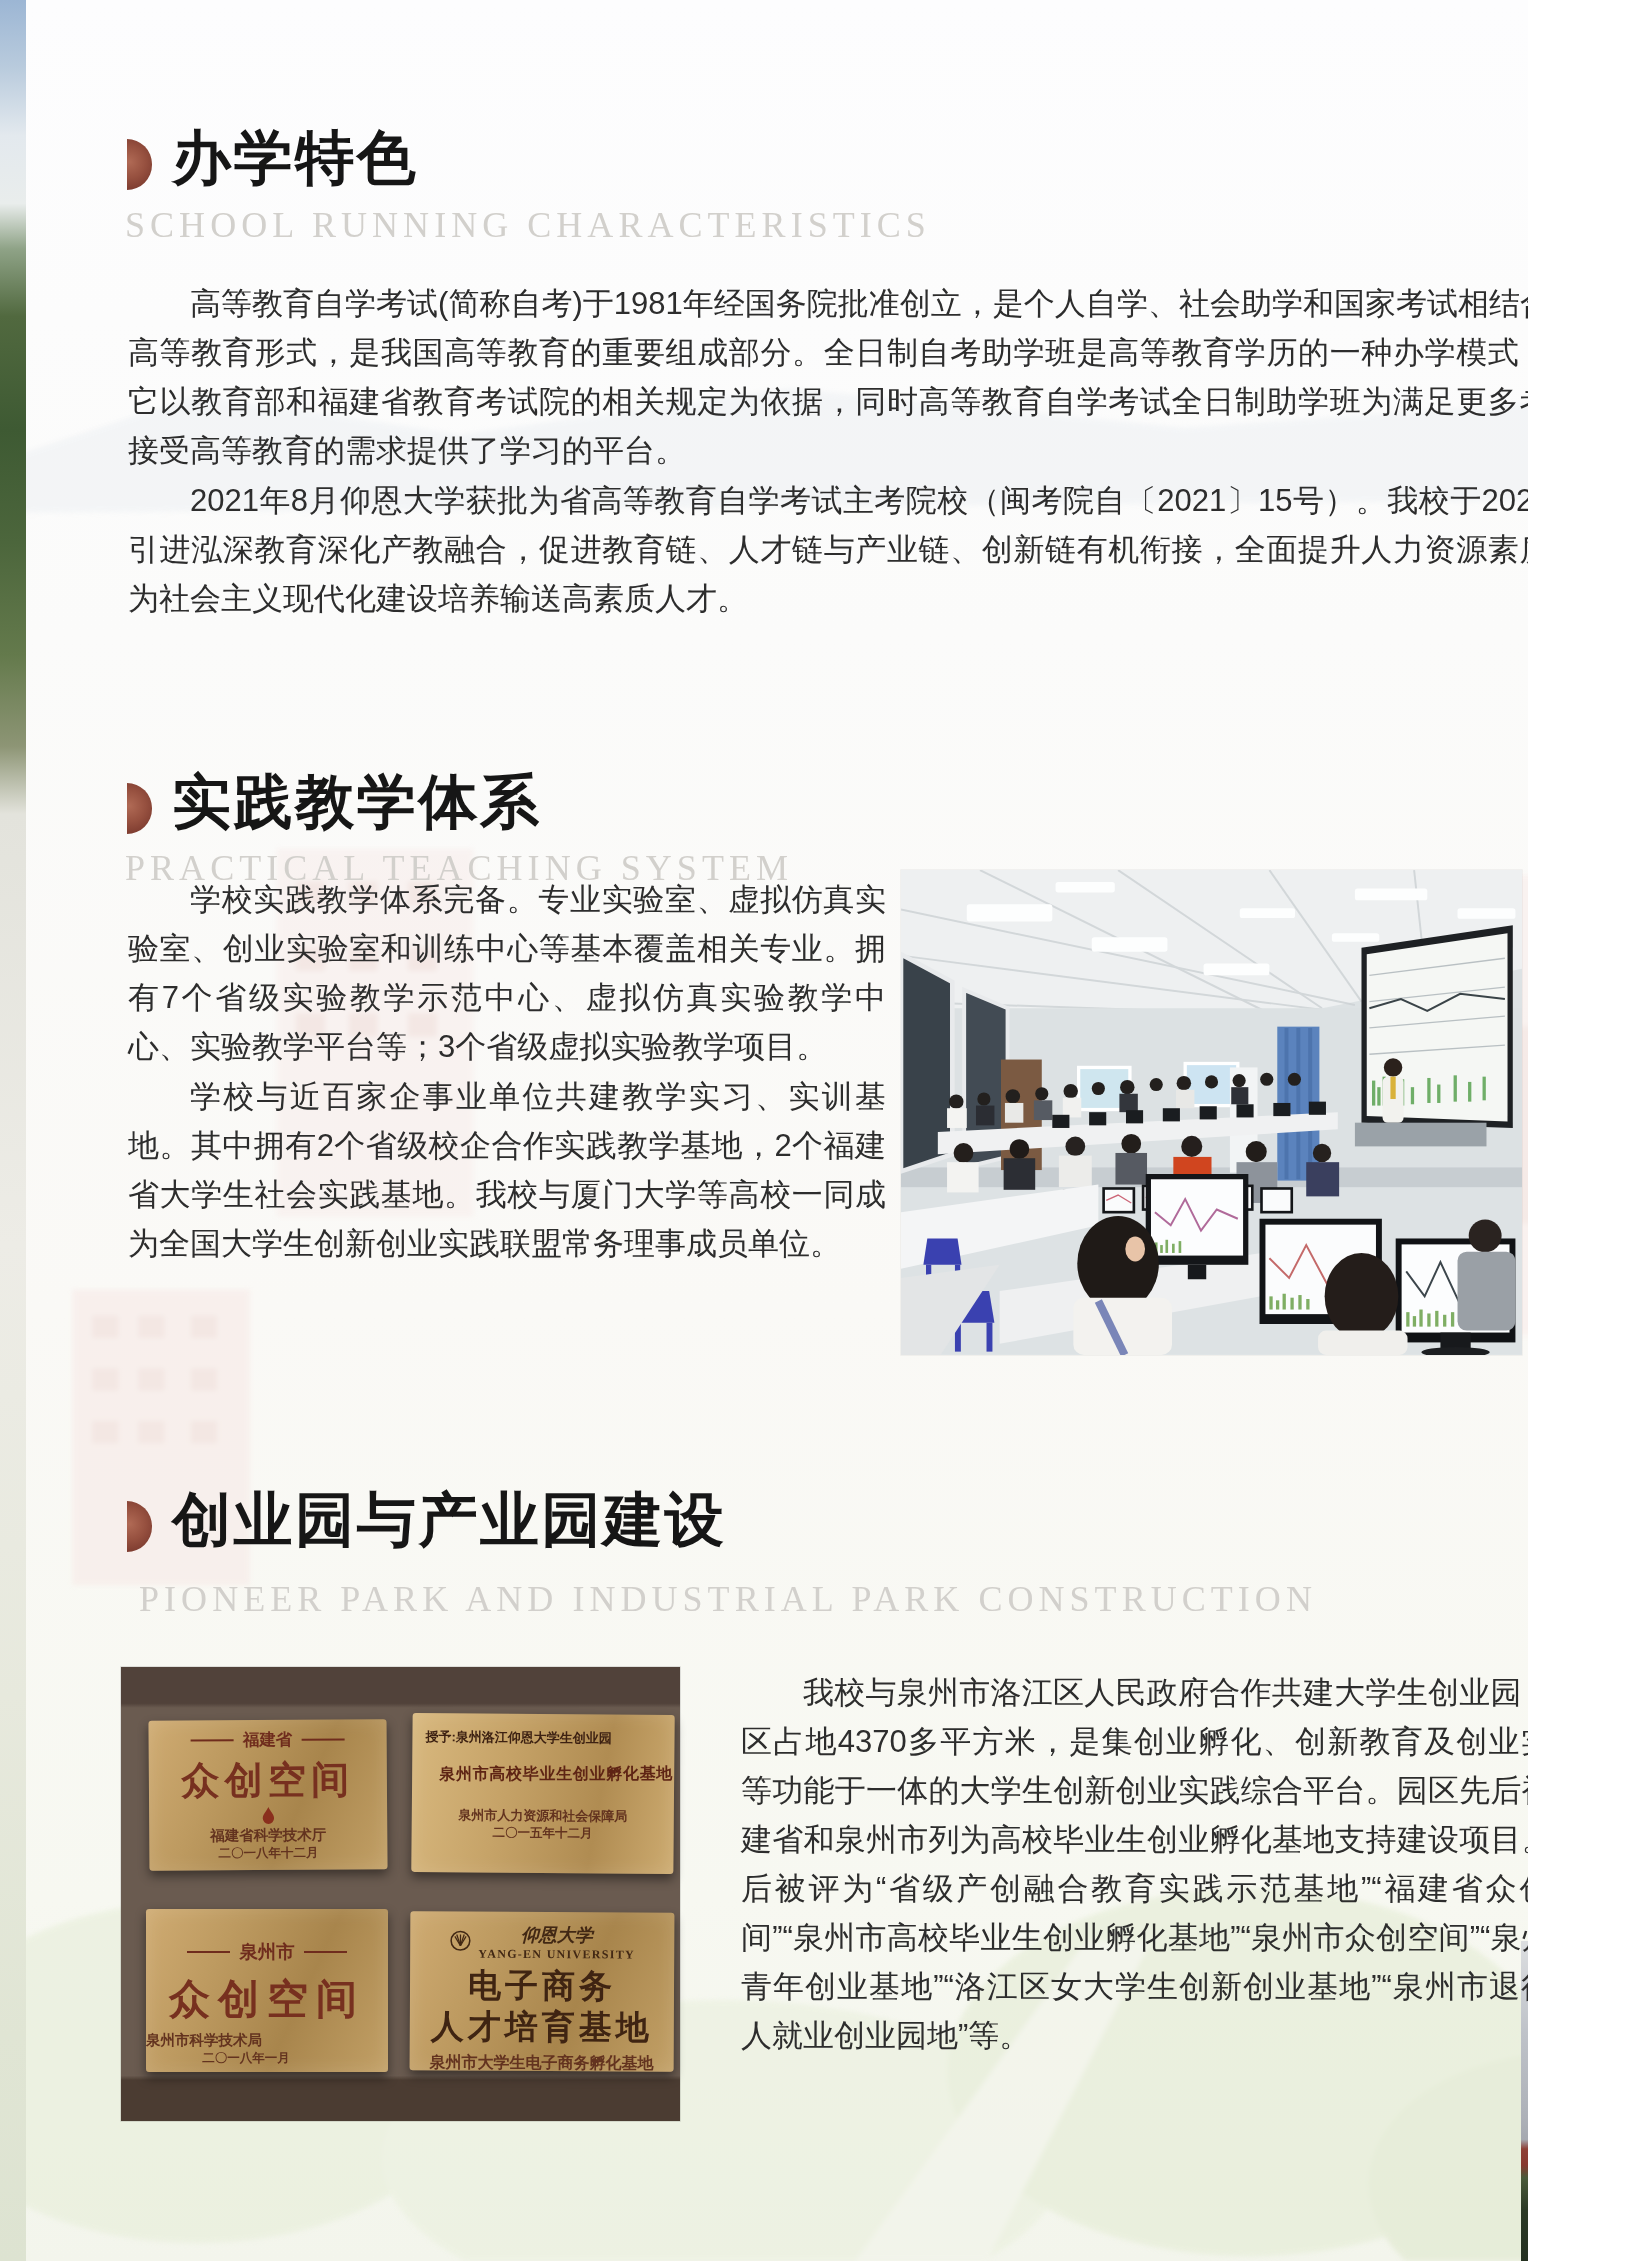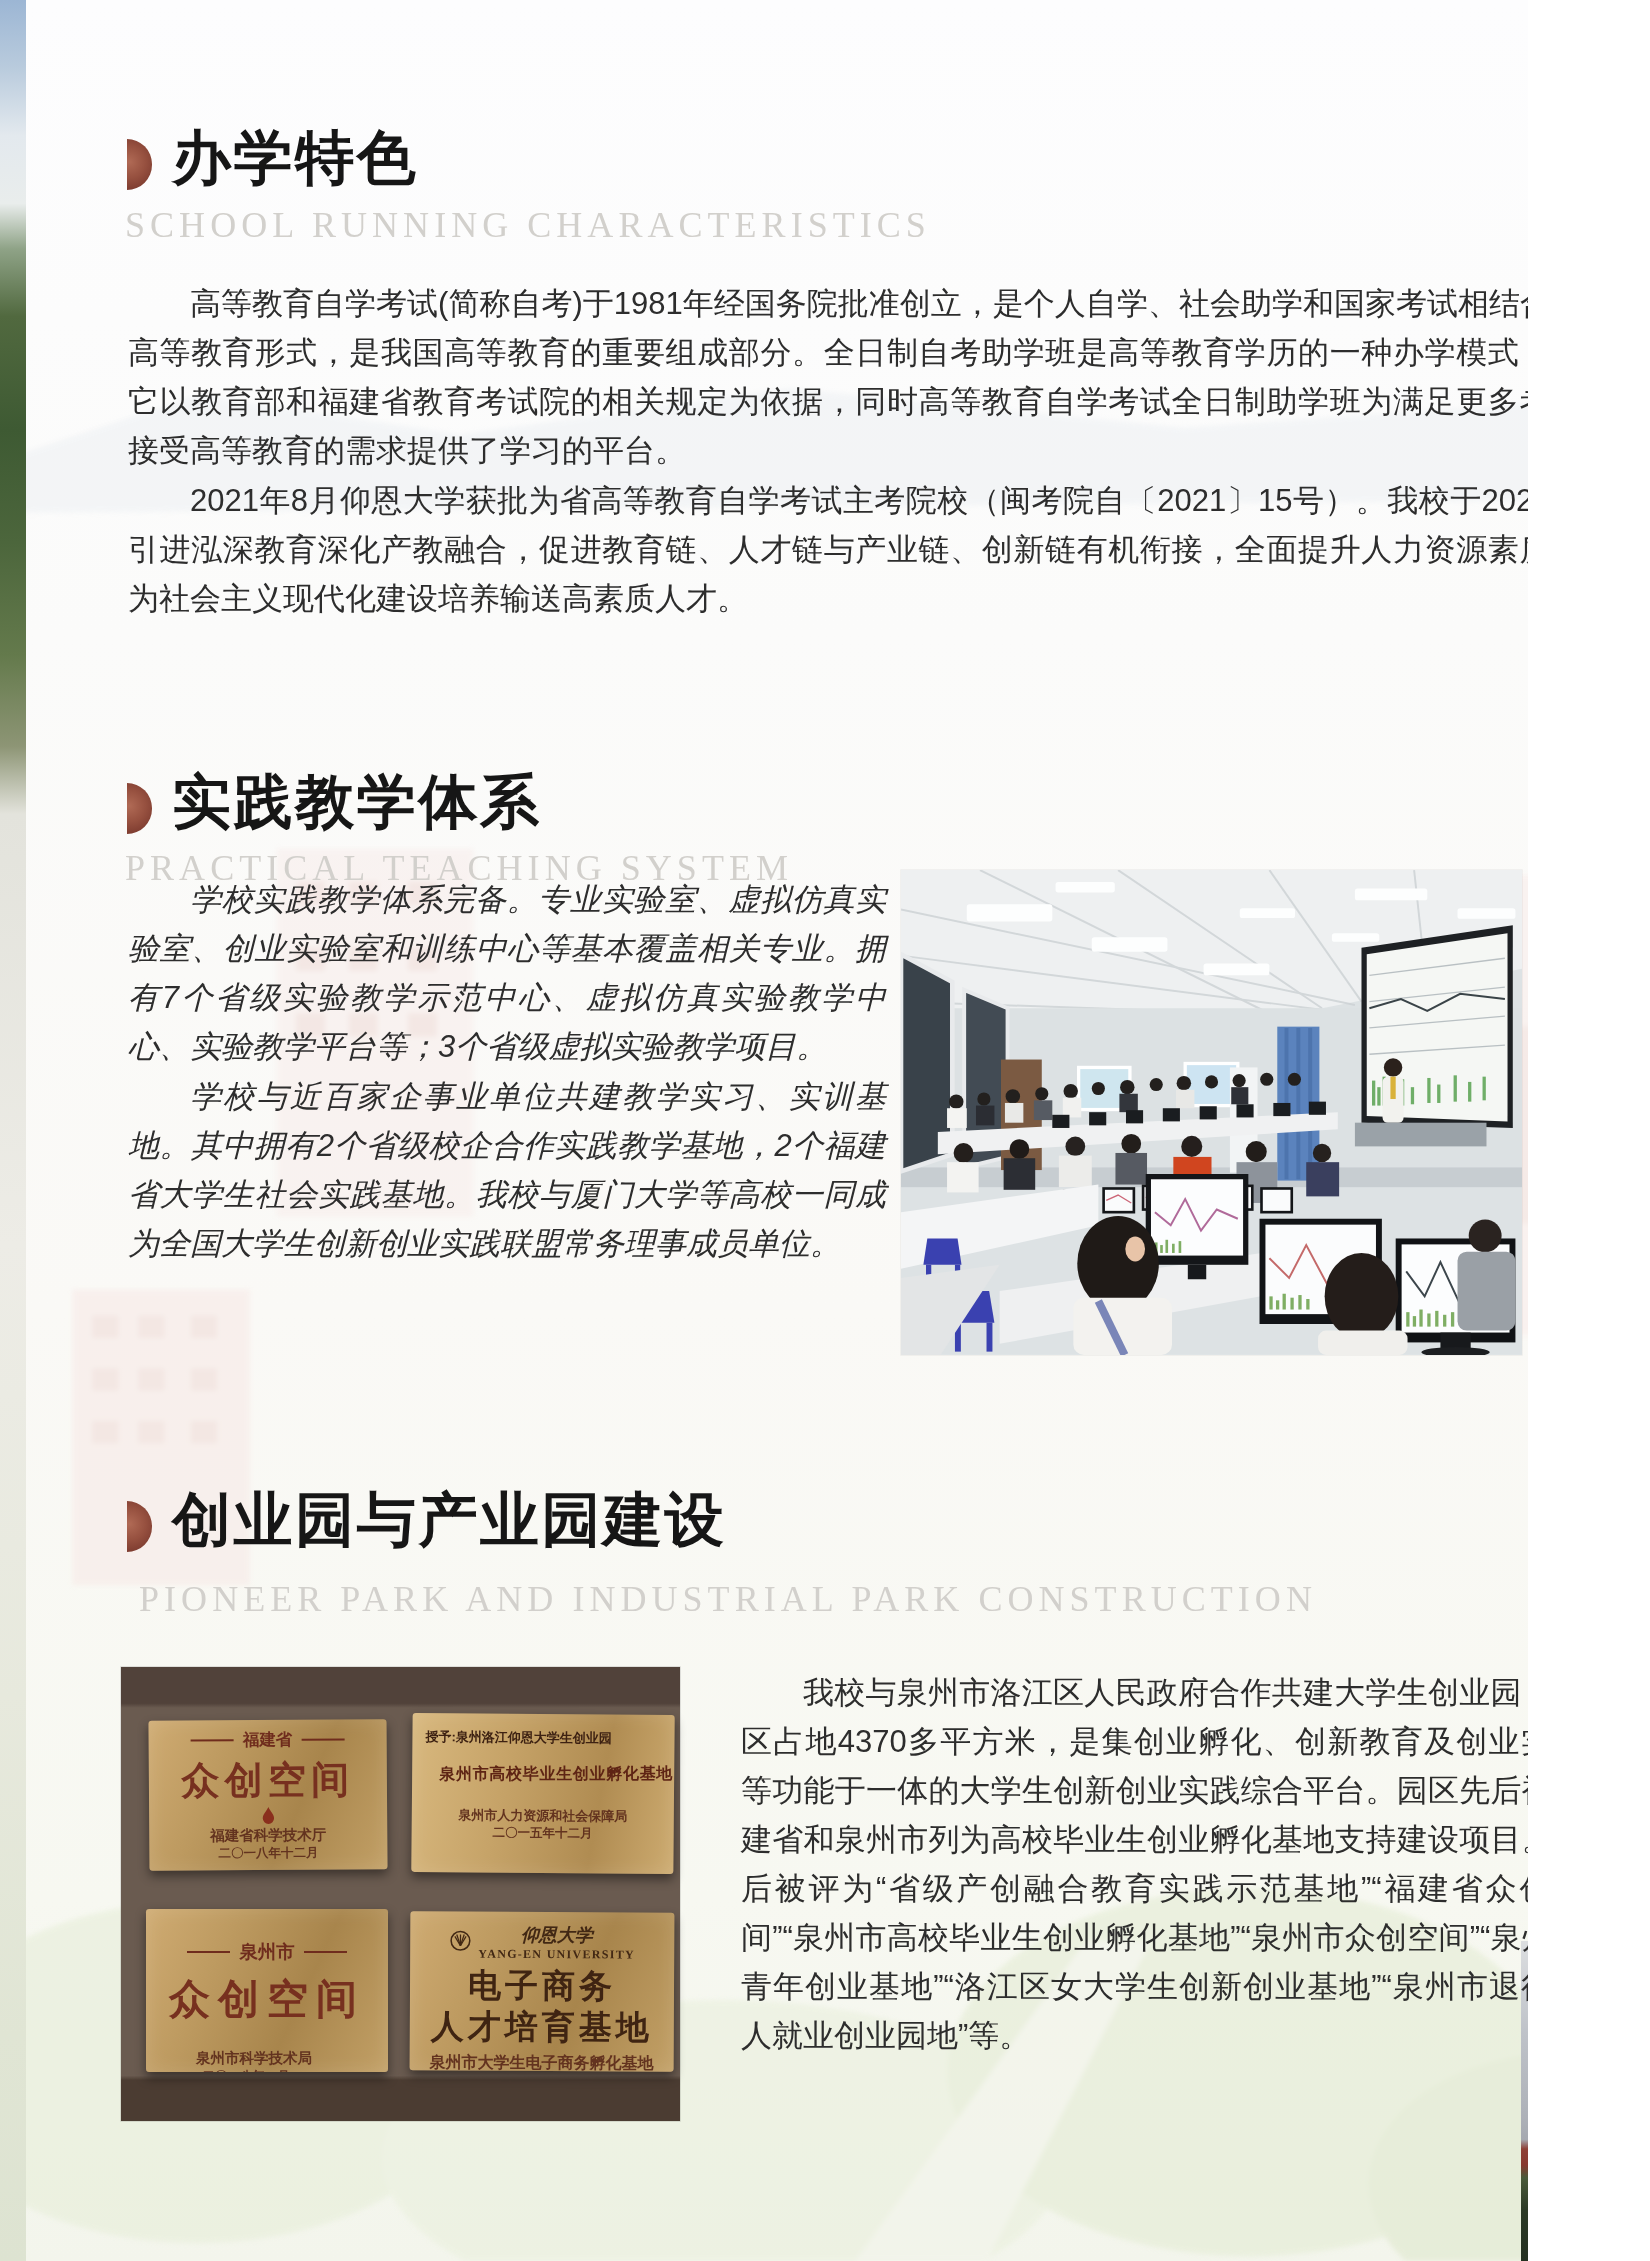--- a/index.html
+++ b/index.html
@@ -121,21 +121,21 @@
     <div class="txt-block" style="left:128px;top:279px;width:1454px;">
       <p class="para indent">高等教育自学考试(简称自考)于1981年经国务院批准创立，是个人自学、社会助学和国家考试相结合的高等教育形式，是我国高等教育的重要组成部分。全日制自考助学班是高等教育学历的一种办学模式，它它以教育部和福建省教育考试院的相关规定为依据，同时高等教育自学考试全日制助学班为满足更多考生接受高等教育的需求提供了学习的平台。</p>
       <p class="para indent">2021年8月仰恩大学获批为省高等教育自学考试主考院校（闽考院自〔2021〕15号）。我校于2022年引进泓深教育深化产教融合，促进教育链、人才链与产业链、创新链有机衔接，全面提升人力资源素质，为社会主义现代化建设培养输送高素质人才。</p>
     </div>
   </div>
 
   <div>
     <div class="sec-marker" style="left:127px;top:783px;"></div>
     <div class="sec-title" style="left:172px;top:770px;">实践教学体系</div>
     <div class="sec-sub" style="left:125px;top:847px;">PRACTICAL TEACHING SYSTEM</div>
-    <div class="txt-block" style="left:128px;top:875px;width:758px;font-style:italic;">
+    <div class="txt-block" style="left:128px;top:875px;width:758px;">
       <p class="para indent">学校实践教学体系完备。专业实验室、虚拟仿真实验室、创业实验室和训练中心等基本覆盖相关专业。拥有7个省级实验教学示范中心、虚拟仿真实验教学中心、实验教学平台等；3个省级虚拟实验教学项目。</p>
       <p class="para indent">学校与近百家企事业单位共建教学实习、实训基地。其中拥有2个省级校企合作实践教学基地，2个福建省大学生社会实践基地。我校与厦门大学等高校一同成为全国大学生创新创业实践联盟常务理事成员单位。</p>
     </div>
 
     <div class="photo-classroom">
       <svg width="621" height="485" viewBox="0 0 944 737">
         <rect width="944" height="737" fill="#dde2e4"></rect>
 
         <polygon points="0,0 944,0 944,150 640,210 0,268" fill="#eef0f1"></polygon>
         <g stroke="#ccd1d4" stroke-width="3" opacity=".8">
@@ -392,21 +392,21 @@
         <div class="plq-date">二〇一五年十二月</div>
       </div>
 
       <div class="plaque" style="left:25px;top:242px;width:242px;height:163px;">
         <div class="plq-header" style="margin-top:30px;font-size:18.4px;">
           <span class="plq-rule"></span>
           <span>泉州市</span>
           <span class="plq-rule"></span>
         </div>
         <div class="plq-title-serif" style="margin-top:8px;">众创空间</div>
-        <div class="plq-org" style="margin-top:22px;text-align:center;padding-right:26px;">泉州市科学技术局</div>
+        <div class="plq-org" style="margin-top:4px;text-align:left;padding-right:26px;">泉州市科学技术局</div>
         <div class="plq-date" style="text-align:center;padding-right:42px;">二〇一八年一月</div>
       </div>
 
       <div class="plaque" style="left:289px;top:245px;width:264px;height:159px;transform:rotate(.3deg);">
         <div class="plq4-univ" style="margin-top:10.5px;">
           <span>
             <svg width="22.4" height="22.4" viewBox="0 0 36 36">
               <circle cx="18" cy="18" r="15" fill="none" stroke="#422814" stroke-width="2.5"></circle>
               <g stroke="#422814" stroke-width="2">
                 <line x1="18" y1="26" x2="18" y2="8"></line>

